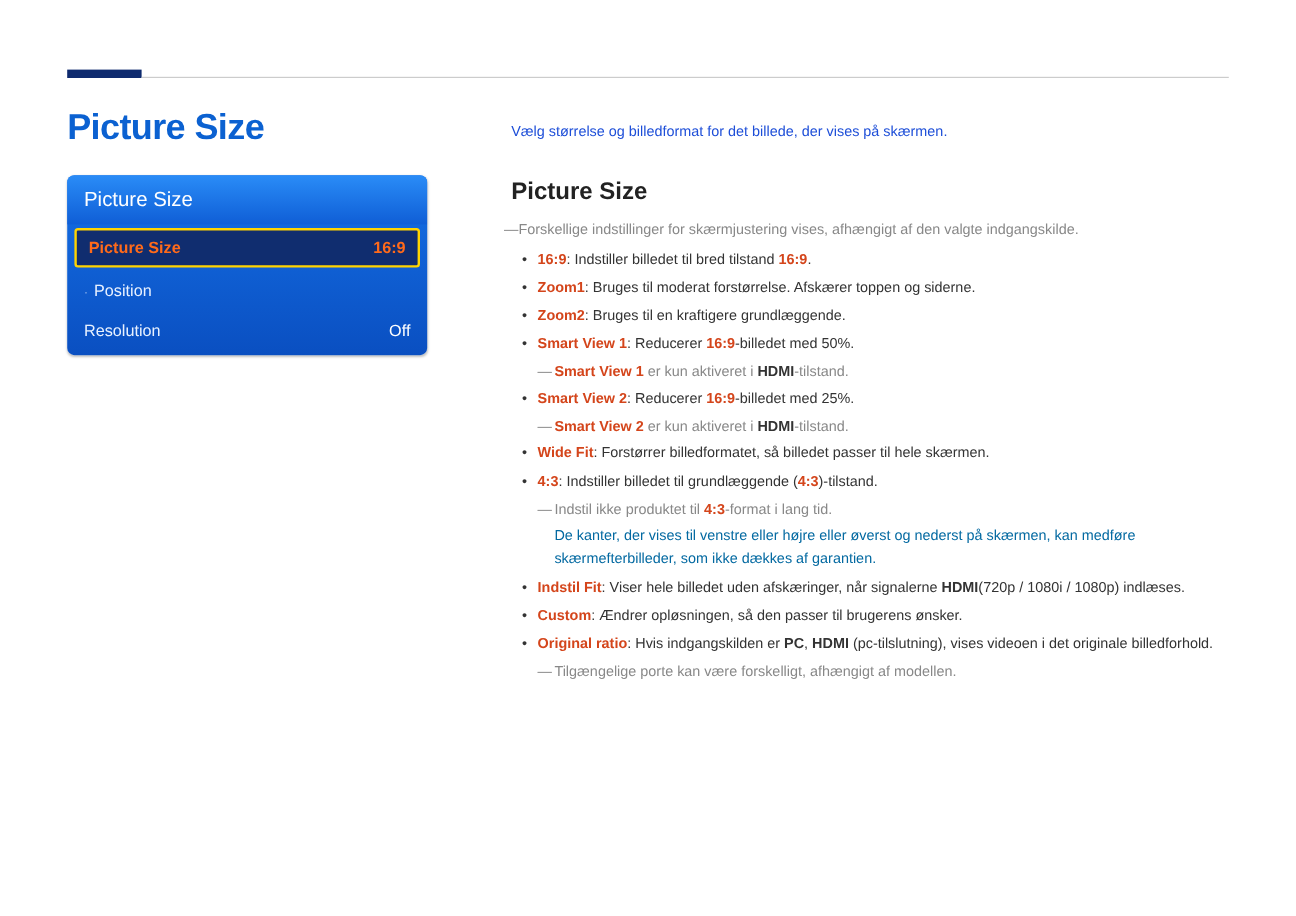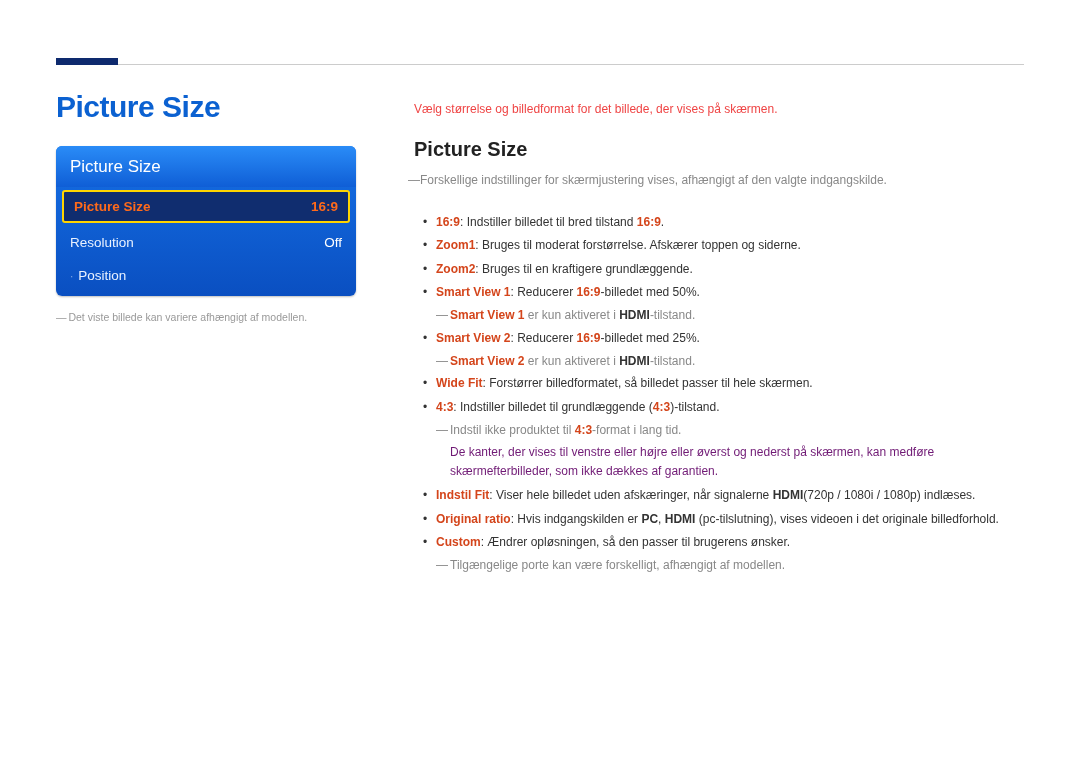--- a/index.html
+++ b/index.html
@@ -28,21 +28,21 @@
     height: 1px;
     background: #ccc;
   }
   .page {
     position: absolute;
     left: 56px;
     right: 56px;
     top: 90px;
     bottom: 30px;
     display: flex;
-    gap: 32px;
+    gap: 44px;
   }
   .leftcol { width: 326px; flex: 0 0 326px; }
   .rightcol { flex: 1; }
 
   .h1 {
     font-size: 30px;
     font-weight: bold;
     color: #0b61d1;
     margin-bottom: 22px;
     letter-spacing: -0.5px;
@@ -95,34 +95,34 @@
   .footnote {
     font-size: 10.5px;
     color: #999;
     margin-top: 14px;
     line-height: 1.35;
   }
   .footnote .dash { letter-spacing: -1px; }
 
   .intro {
     font-size: 12px;
-    color: #ef4444;
-    margin-bottom: 22px;
+    color: #1d4ed8;
+    margin-bottom: 33px;
     margin-top: 12px;
   }
   .h2 {
     font-size: 20px;
     font-weight: bold;
     color: #222;
     margin-bottom: 10px;
   }
   .dashnote {
     font-size: 12px;
     color: #888;
-    margin-bottom: 23px;
+    margin-bottom: 6px;
     line-height: 1.6;
     padding-left: 10px;
   }
   .dashnote .dashsym { display:inline-block; width: 12px; margin-left:-16px; letter-spacing:-2px; color:#888; vertical-align: top;}
 
   ul.bullets {
     list-style: none;
     padding-left: 22px;
     margin-bottom: 2px;
   }
@@ -154,21 +154,21 @@
   .subdash .dashsym {
     position: absolute;
     left: 22px;
     letter-spacing: -2px;
   }
   .subdash .orange { color: #d4451b; font-weight: bold; }
   .subdash .boldtxt { color: #333; font-weight: bold; }
   .subdash-body {
     padding-left: 36px;
     font-size: 12px;
-    color: #701a75;
+    color: #0369a1;
     line-height: 1.55;
     margin-bottom: 6px;
   }
 </style>
 </head>
 <body>
 
 <div class="top-marker"></div>
 <div class="top-rule"></div>
 
@@ -177,32 +177,29 @@
     <div class="h1">Picture Size</div>
 
 
     <div class="osd">
       <div class="osd-title">Picture Size</div>
       <div class="osd-row selected">
         <span>Picture Size</span>
         <span class="val">16:9</span>
       </div>
       <div class="osd-row">
+        <span><span class="marker">·</span><span>Position</span></span>
+        <span class="val"></span>
+      </div>
+      <div class="osd-row">
         <span>Resolution</span>
         <span class="val">Off</span>
       </div>
-      <div class="osd-row">
-        <span><span class="marker">·</span><span>Position</span></span>
-        <span class="val"></span>
-      </div>
-    </div>
-
-    <div class="footnote">
-      <span class="dash">―</span> <span>Det viste billede kan variere afhængigt af modellen.</span>
-    </div>
+    </div>
+
   </div>
 
   <div class="rightcol">
     <div class="intro">Vælg størrelse og billedformat for det billede, der vises på skærmen.</div>
     <div class="h2">Picture Size</div>
 
     <div class="dashnote">
       <span class="dashsym">―</span><span>Forskellige indstillinger for skærmjustering vises, afhængigt af den valgte indgangskilde.</span>
     </div>
 
@@ -244,23 +241,23 @@
     <div class="subdash">
       <span class="dashsym">―</span><span>Indstil ikke produktet til </span><span class="orange">4:3</span><span>-format i lang tid.</span>
     </div>
     <div class="subdash-body">De kanter, der vises til venstre eller højre eller øverst og nederst på skærmen, kan medføre skærmefterbilleder, som ikke dækkes af garantien.</div>
 
     <ul class="bullets">
       <li>
         <span class="kw">Indstil Fit</span><span>: Viser hele billedet uden afskæringer, når signalerne </span><span class="boldtxt">HDMI</span><span>(720p / 1080i / 1080p) indlæses.</span>
       </li>
       <li>
+        <span class="kw">Custom</span><span>: Ændrer opløsningen, så den passer til brugerens ønsker.</span>
+      </li>
+      <li>
         <span class="kw">Original ratio</span><span>: Hvis indgangskilden er </span><span class="boldtxt">PC</span><span>, </span><span class="boldtxt">HDMI</span><span> (pc-tilslutning), vises videoen i det originale billedforhold.</span>
-      </li>
-      <li>
-        <span class="kw">Custom</span><span>: Ændrer opløsningen, så den passer til brugerens ønsker.</span>
       </li>
     </ul>
     <div class="subdash">
       <span class="dashsym">―</span><span>Tilgængelige porte kan være forskelligt, afhængigt af modellen.</span>
     </div>
   </div>
 </div>
 
 </body></html>

